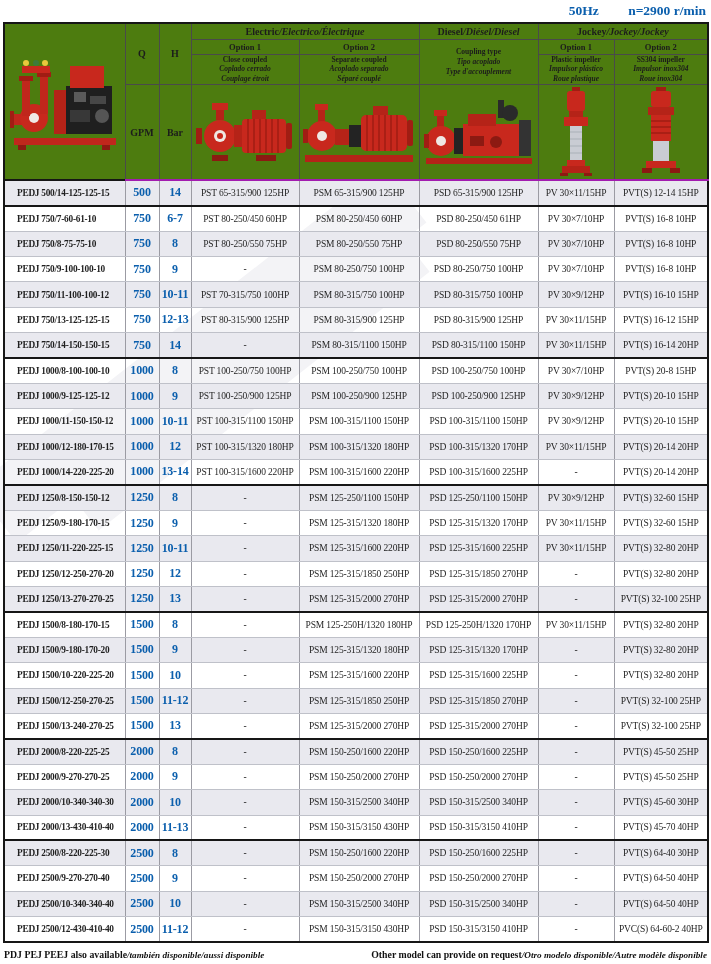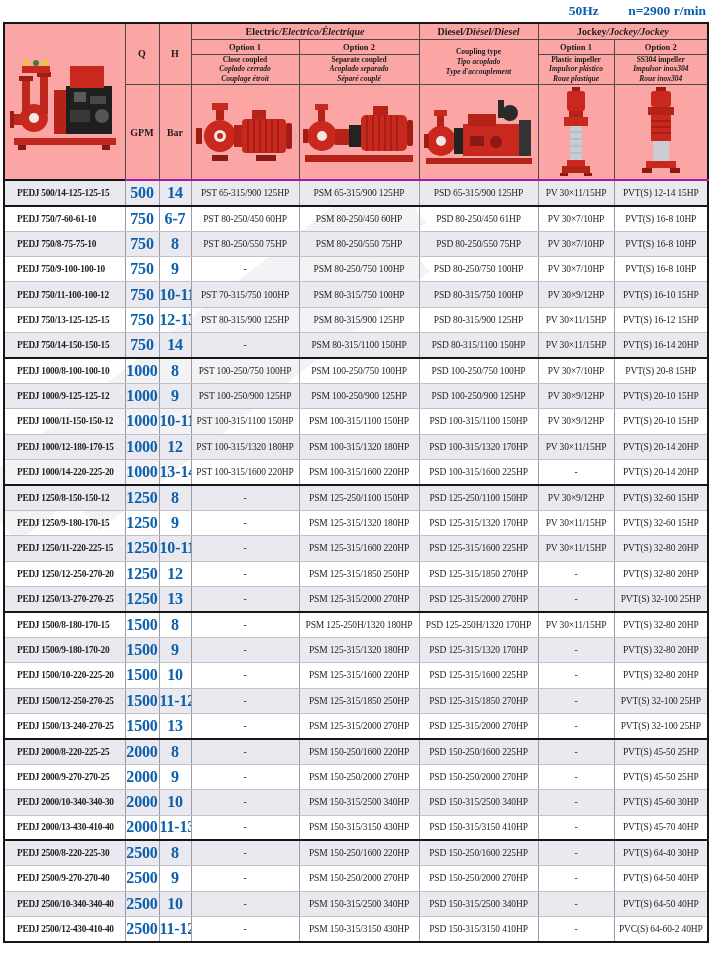--- a/index.html
+++ b/index.html
@@ -11,21 +11,21 @@
   .wm { position:absolute; background:#f3f3f6; transform:rotate(-38deg); z-index:0; }
   .wm1 { left:-60px; top:320px; width:520px; height:70px; }
   .wm2 { left:40px; top:360px; width:420px; height:46px; }
 
   .topbar { position:absolute; top:3px; right:5px; z-index:2; color:#0b5fad; font-weight:bold; font-size:13.5px; }
   .topbar span { margin-left:26px; }
 
   .tablewrap { position:absolute; left:3px; top:22px; z-index:1; }
   table { border-collapse:collapse; table-layout:fixed; width:704px; background:transparent; border:2px solid #161616; }
 
-  thead th { border:1px solid #4a4a4a; background:#fca5a5; font-weight:bold; color:#1c1c1c; vertical-align:middle; text-align:center; overflow:hidden; }
+  thead th { border:1px solid #4a4a4a; background:#4d7c0f; font-weight:bold; color:#1c1c1c; vertical-align:middle; text-align:center; overflow:hidden; }
   thead tr.r-title th { height:16px; font-size:10px; }
   thead tr.r-opt th { height:15px; font-size:8.5px; }
   thead tr.r-desc th { height:28px; }
   thead tr.r-img th { height:96px; }
   thead { border-bottom:2px solid #161616; }
   tr.r-img th { border-bottom:2px solid #a21caf; }
 
   .t-rest { font-style:italic; }
   .desc div { font-size:7.5px; line-height:1.3; }
   .d-it { font-style:italic; }
@@ -33,21 +33,21 @@
   .unit { font-size:10px; }
 
   tbody td {
     height:25.4px; border-left:1px solid #9b9ba3; border-right:1px solid #9b9ba3;
     border-bottom:1px solid #bfc1c9; text-align:center; font-size:9.5px; color:#1f1f1f;
     white-space:nowrap; overflow:hidden; letter-spacing:-0.15px; background:transparent;
   }
   tbody tr.shaded td { background:#e9e9ef; }
   tbody tr.group-end td { border-bottom:2px solid #161616; }
   td.model { text-align:left; padding-left:12px; font-weight:bold; font-size:9.3px; letter-spacing:-0.25px; }
-  td.qh { color:#0b5fad; font-weight:bold; font-size:16px; }
+  td.qh { color:#0b5fad; font-weight:bold; font-size:12px; }
 
   .imgbox { display:flex; align-items:center; justify-content:center; width:100%; height:100%; }
   .footer {
     position:absolute; left:4px; right:4px; bottom:4px; display:flex; justify-content:space-between;
     font-size:9.8px; font-weight:bold; color:#111; z-index:2;
   }
   .footer .it { font-style:italic; font-size:9.2px; }
 </style>
 </head>
 <body>
@@ -533,13 +533,17 @@
             <td>-</td>
             <td>PSM 150-315/3150 430HP</td>
             <td>PSD 150-315/3150 410HP</td>
             <td>-</td>
             <td>PVC(S) 64-60-2 40HP</td>
           </tr>
         </tbody>
   </table>
   </div>
 
+  <div class="footer">
+    <div><span>PDJ PEJ PEEJ also available</span><span class="it">/también disponible/aussi disponible</span></div>
+    <div><span>Other model can provide on request</span><span class="it">/Otro modelo disponible/Autre modèle disponible</span></div>
+  </div>
 </div>
 
 </body></html>

